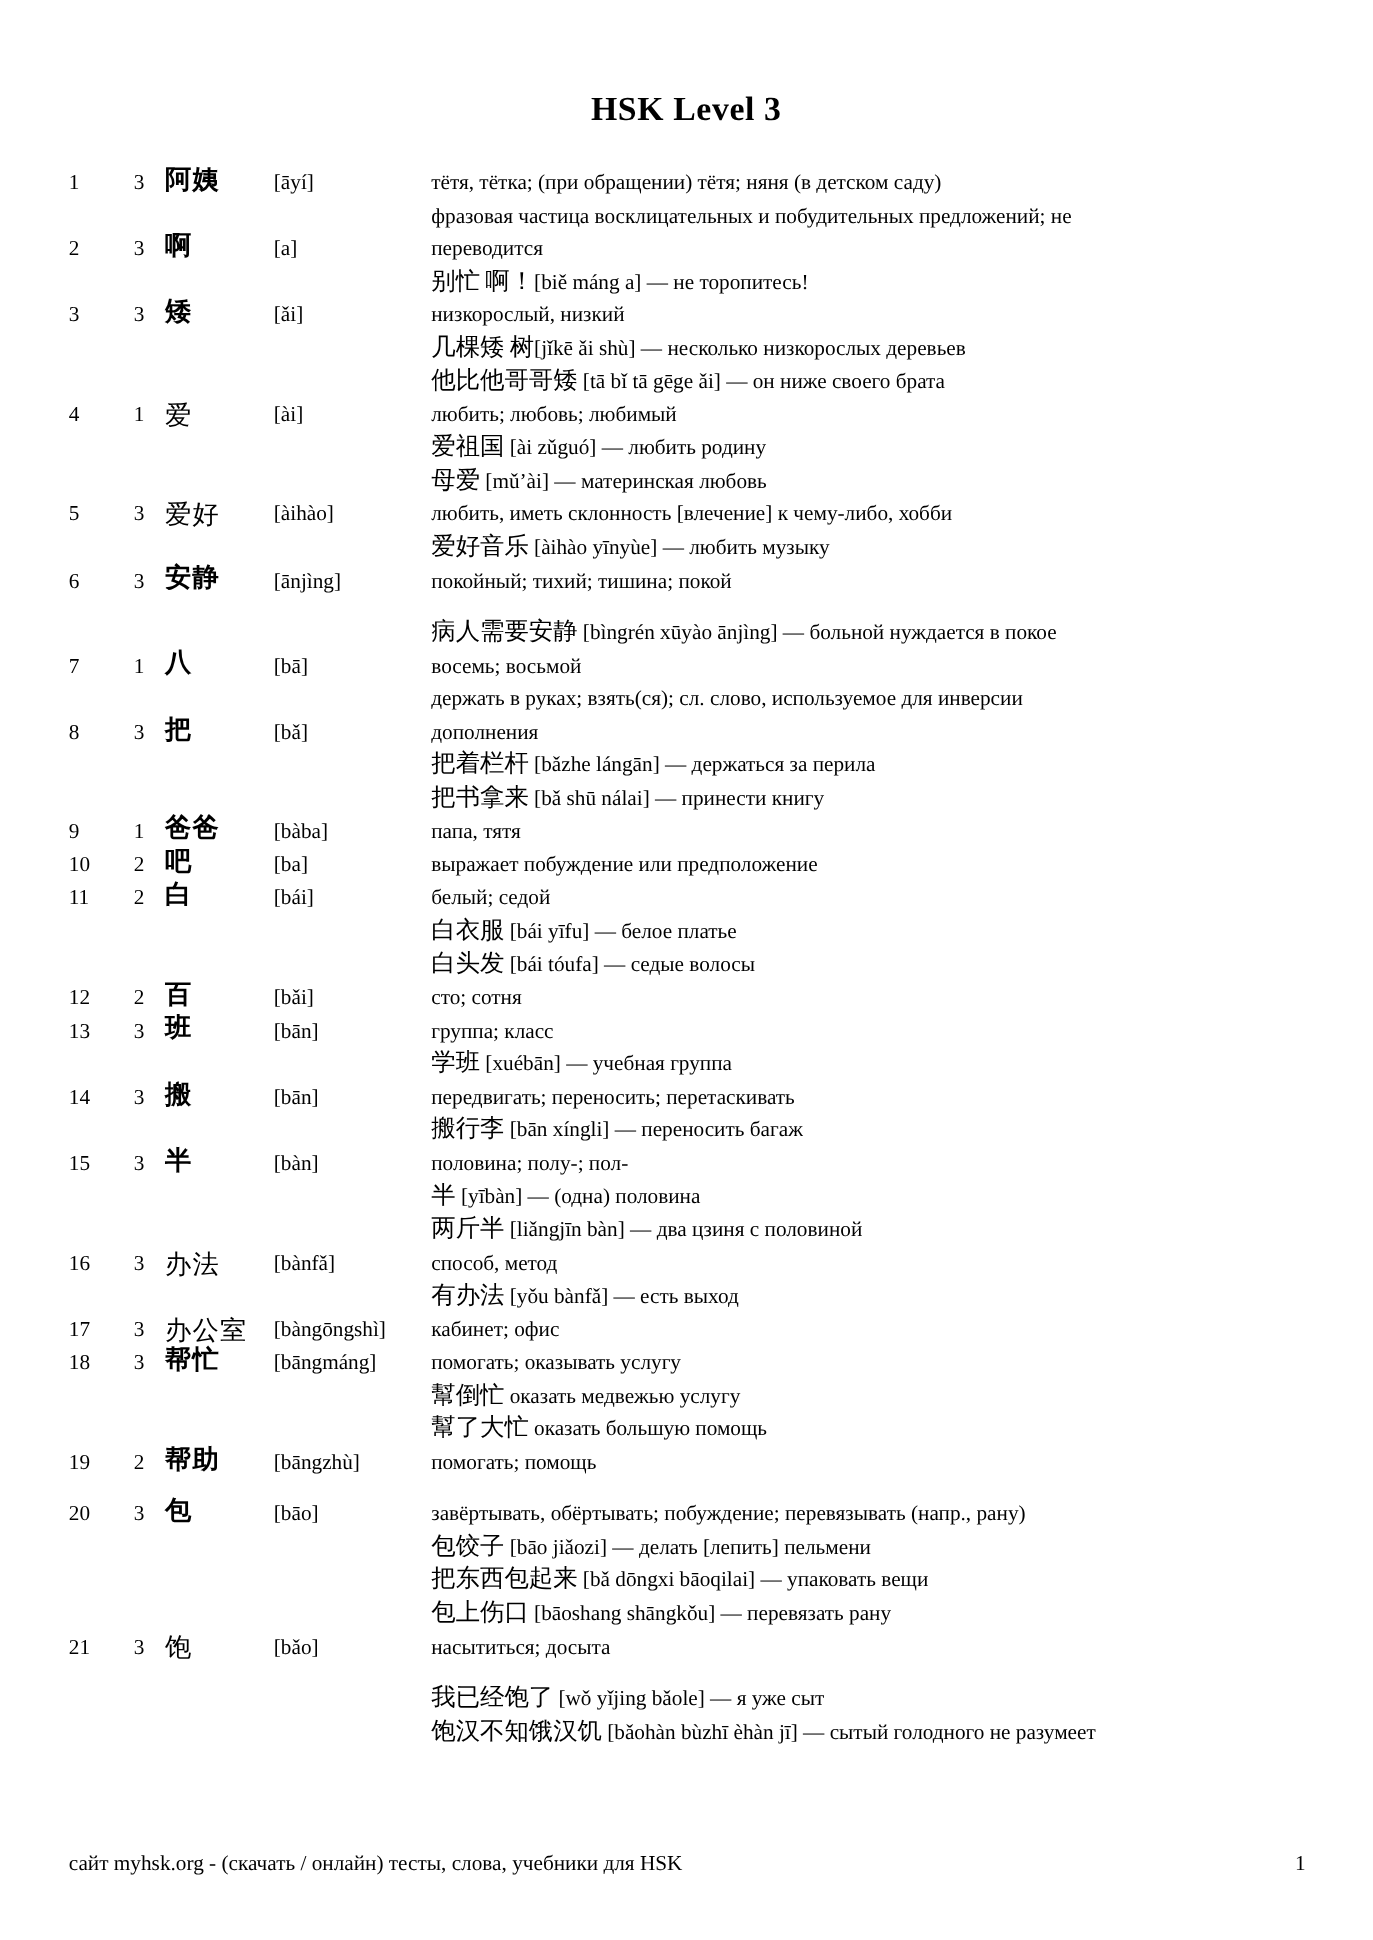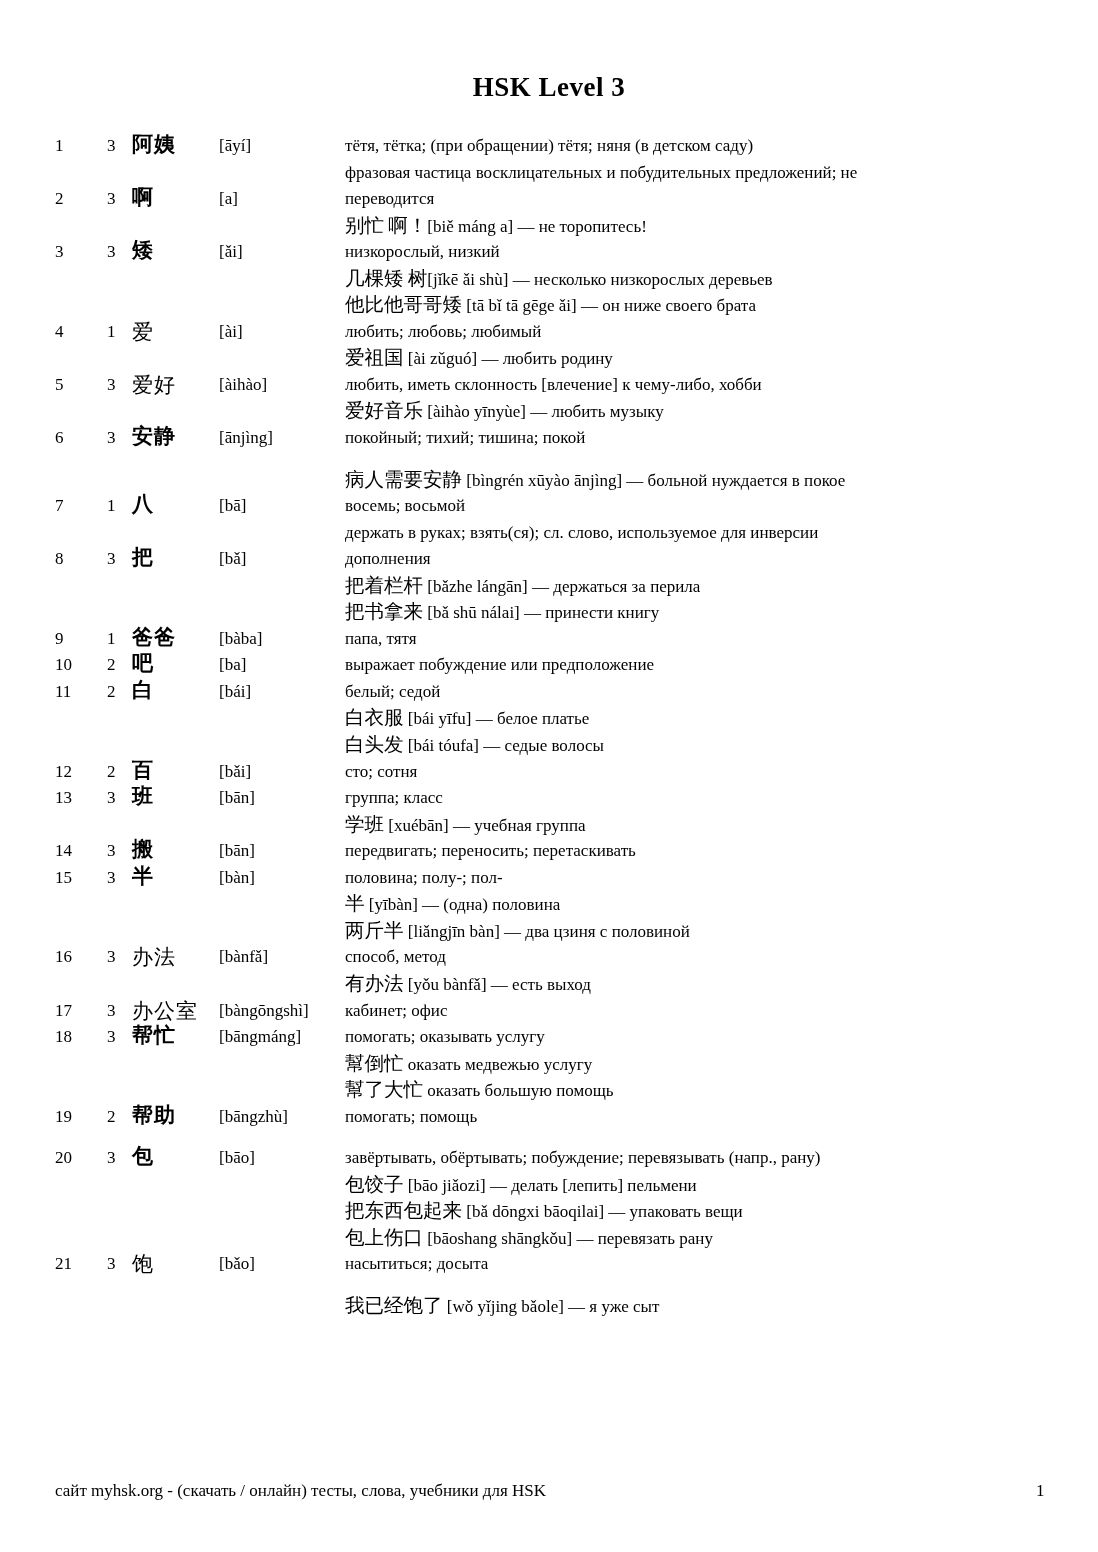--- a/index.html
+++ b/index.html
@@ -74,20 +74,23 @@
       <span class="c-num">4</span>
       <span class="c-lvl">1</span>
       <span class="c-hanzi">爱</span>
       <span class="c-pinyin">[ài]</span>
       <span class="c-text">любить; любовь; любимый</span>
     </div>
     <div class="line">
       <span class="c-text"><span class="cjk">爱祖国</span> [ài zǔguó] — любить родину</span>
     </div>
     <div class="line">
+      <span class="c-text"><span class="cjk">母爱</span> [mǔ’ài] — материнская любовь</span>
+    </div>
+    <div class="line">
       <span class="c-num">5</span>
       <span class="c-lvl">3</span>
       <span class="c-hanzi">爱好</span>
       <span class="c-pinyin">[àihào]</span>
       <span class="c-text">любить, иметь склонность [влечение] к чему-либо, хобби</span>
     </div>
     <div class="line">
       <span class="c-text"><span class="cjk">爱好音乐</span> [àihào yīnyùe] — любить музыку</span>
     </div>
     <div class="line">
@@ -169,20 +172,23 @@
       <span class="c-text"><span class="cjk">学班</span> [xuébān] — учебная группа</span>
     </div>
     <div class="line">
       <span class="c-num">14</span>
       <span class="c-lvl">3</span>
       <span class="c-hanzi hb">搬</span>
       <span class="c-pinyin">[bān]</span>
       <span class="c-text">передвигать; переносить; перетаскивать</span>
     </div>
     <div class="line">
+      <span class="c-text"><span class="cjk">搬行李</span> [bān xíngli] — переносить багаж</span>
+    </div>
+    <div class="line">
       <span class="c-num">15</span>
       <span class="c-lvl">3</span>
       <span class="c-hanzi hb">半</span>
       <span class="c-pinyin">[bàn]</span>
       <span class="c-text">половина; полу-; пол-</span>
     </div>
     <div class="line">
       <span class="c-text"><span class="cjk">半</span> [yībàn] — (одна) половина</span>
     </div>
     <div class="line">
@@ -245,19 +251,22 @@
     <div class="line">
       <span class="c-num">21</span>
       <span class="c-lvl">3</span>
       <span class="c-hanzi">饱</span>
       <span class="c-pinyin">[bǎo]</span>
       <span class="c-text">насытиться; досыта</span>
     </div>
     <div class="line blank"></div>
     <div class="line">
       <span class="c-text"><span class="cjk">我已经饱了</span> [wǒ yǐjing bǎole] — я уже сыт</span>
+    </div>
+    <div class="line">
+      <span class="c-text"><span class="cjk">饱汉不知饿汉饥</span> [bǎohàn bùzhī èhàn jī] — сытый голодного не разумеет</span>
     </div>
   </div>
 
 <div class="footer">
   <span class="footer-site">сайт myhsk.org - (скачать / онлайн) тесты, слова, учебники для HSK</span>
   <span class="footer-page">1</span>
 </div>
 
 </body></html>

